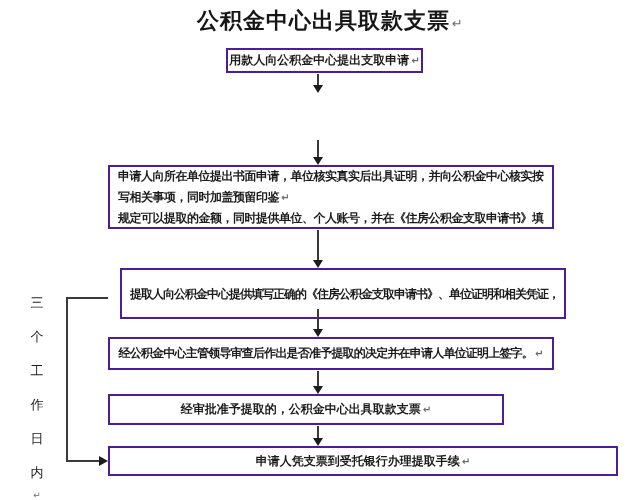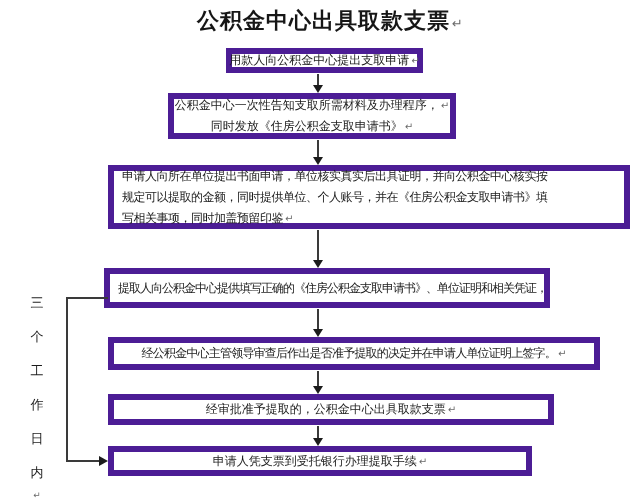--- a/index.html
+++ b/index.html
@@ -24,39 +24,40 @@
     text-align: center;
     font-size: 22px;
     font-weight: bold;
     letter-spacing: 1px;
     color: #161616;
     white-space: nowrap;
   }
   .box {
     position: absolute;
     box-sizing: border-box;
-    border: 6px solid #4c1d95;
+    border: 2px solid #4c1d95;
     background: #ffffff;
     display: flex;
     flex-direction: column;
     justify-content: center;
     font-size: 12px;
     line-height: 20px;
     color: #1c1c1c;
+    font-weight: bold;
   }
   .box .line { white-space: nowrap; }
   .box.center { align-items: center; text-align: center; }
   .box.left-align { align-items: flex-start; text-align: left; padding: 1px 8px; }
   .box1 { left: 226px; top: 48px;  width: 197px; height: 25px; }
   .box2 { left: 168px; top: 93px;  width: 288px; height: 46px; line-height: 21px; }
-  .box3 { left: 108px; top: 165px; width: 522px; height: 64px; line-height: 21px; letter-spacing: -0.5px; }
-  .box4 { left: 104px; top: 268px; width: 446px; height: 40px; letter-spacing: -1px; gap: 20px; }
-  .box5 { left: 108px; top: 337px; width: 492px; height: 33px; letter-spacing: -0.8px; }
-  .box6 { left: 108px; top: 394px; width: 446px; height: 31px; }
-  .box7 { left: 108px; top: 446px; width: 424px; height: 30px; }
+  .box3 { left: 108px; top: 165px; width: 446px; height: 64px; line-height: 21px; letter-spacing: -0.5px; }
+  .box4 { left: 120px; top: 268px; width: 446px; height: 51px; letter-spacing: -1px; gap: 20px; }
+  .box5 { left: 108px; top: 337px; width: 446px; height: 33px; letter-spacing: -0.8px; }
+  .box6 { left: 108px; top: 394px; width: 396px; height: 31px; }
+  .box7 { left: 108px; top: 446px; width: 510px; height: 30px; }
   .pmark {
     color: #6a6a6a;
     font-size: 10px;
     margin-left: 2px;
     letter-spacing: 0;
   }
   .title .pmark { font-size: 13px; font-weight: normal; }
   
   .arrow { position: absolute; width: 10px; left: 313px; }
   .arrow .stem {
@@ -130,34 +131,30 @@
 
   <div class="box box1 center">
     <div class="line"><span>用款人向公积金中心提出支取申请</span><span class="pmark">↵</span></div>
   </div>
 
   <div class="arrow arrow1">
     <div class="stem"></div>
     <div class="head"></div>
   </div>
 
-  <div class="box box2 center">
-    <div class="line"><span>公积金中心一次性告知支取所需材料及办理程序，</span><span class="pmark">↵</span></div>
-    <div class="line"><span>同时发放《住房公积金支取申请书》</span><span class="pmark">↵</span></div>
-  </div>
 
   <div class="arrow arrow2">
     <div class="stem"></div>
     <div class="head"></div>
   </div>
 
   <div class="box box3 left-align">
     <div class="line"><span>申请人向所在单位提出书面申请，单位核实真实后出具证明，并向公积金中心核实按</span></div>
+    <div class="line"><span>写相关事项，同时加盖预留印鉴</span><span class="pmark">↵</span></div>
     <div class="line"><span>规定可以提取的金额，同时提供单位、个人账号，并在《住房公积金支取申请书》填</span></div>
-    <div class="line"><span>写相关事项，同时加盖预留印鉴</span><span class="pmark">↵</span></div>
   </div>
 
   <div class="arrow arrow3">
     <div class="stem"></div>
     <div class="head"></div>
   </div>
 
   <div class="box box4 left-align">
     <div class="line"><span>提取人向公积金中心提供填写正确的《住房公积金支取申请书》、单位证明和相关凭证，</span></div>
   </div>

